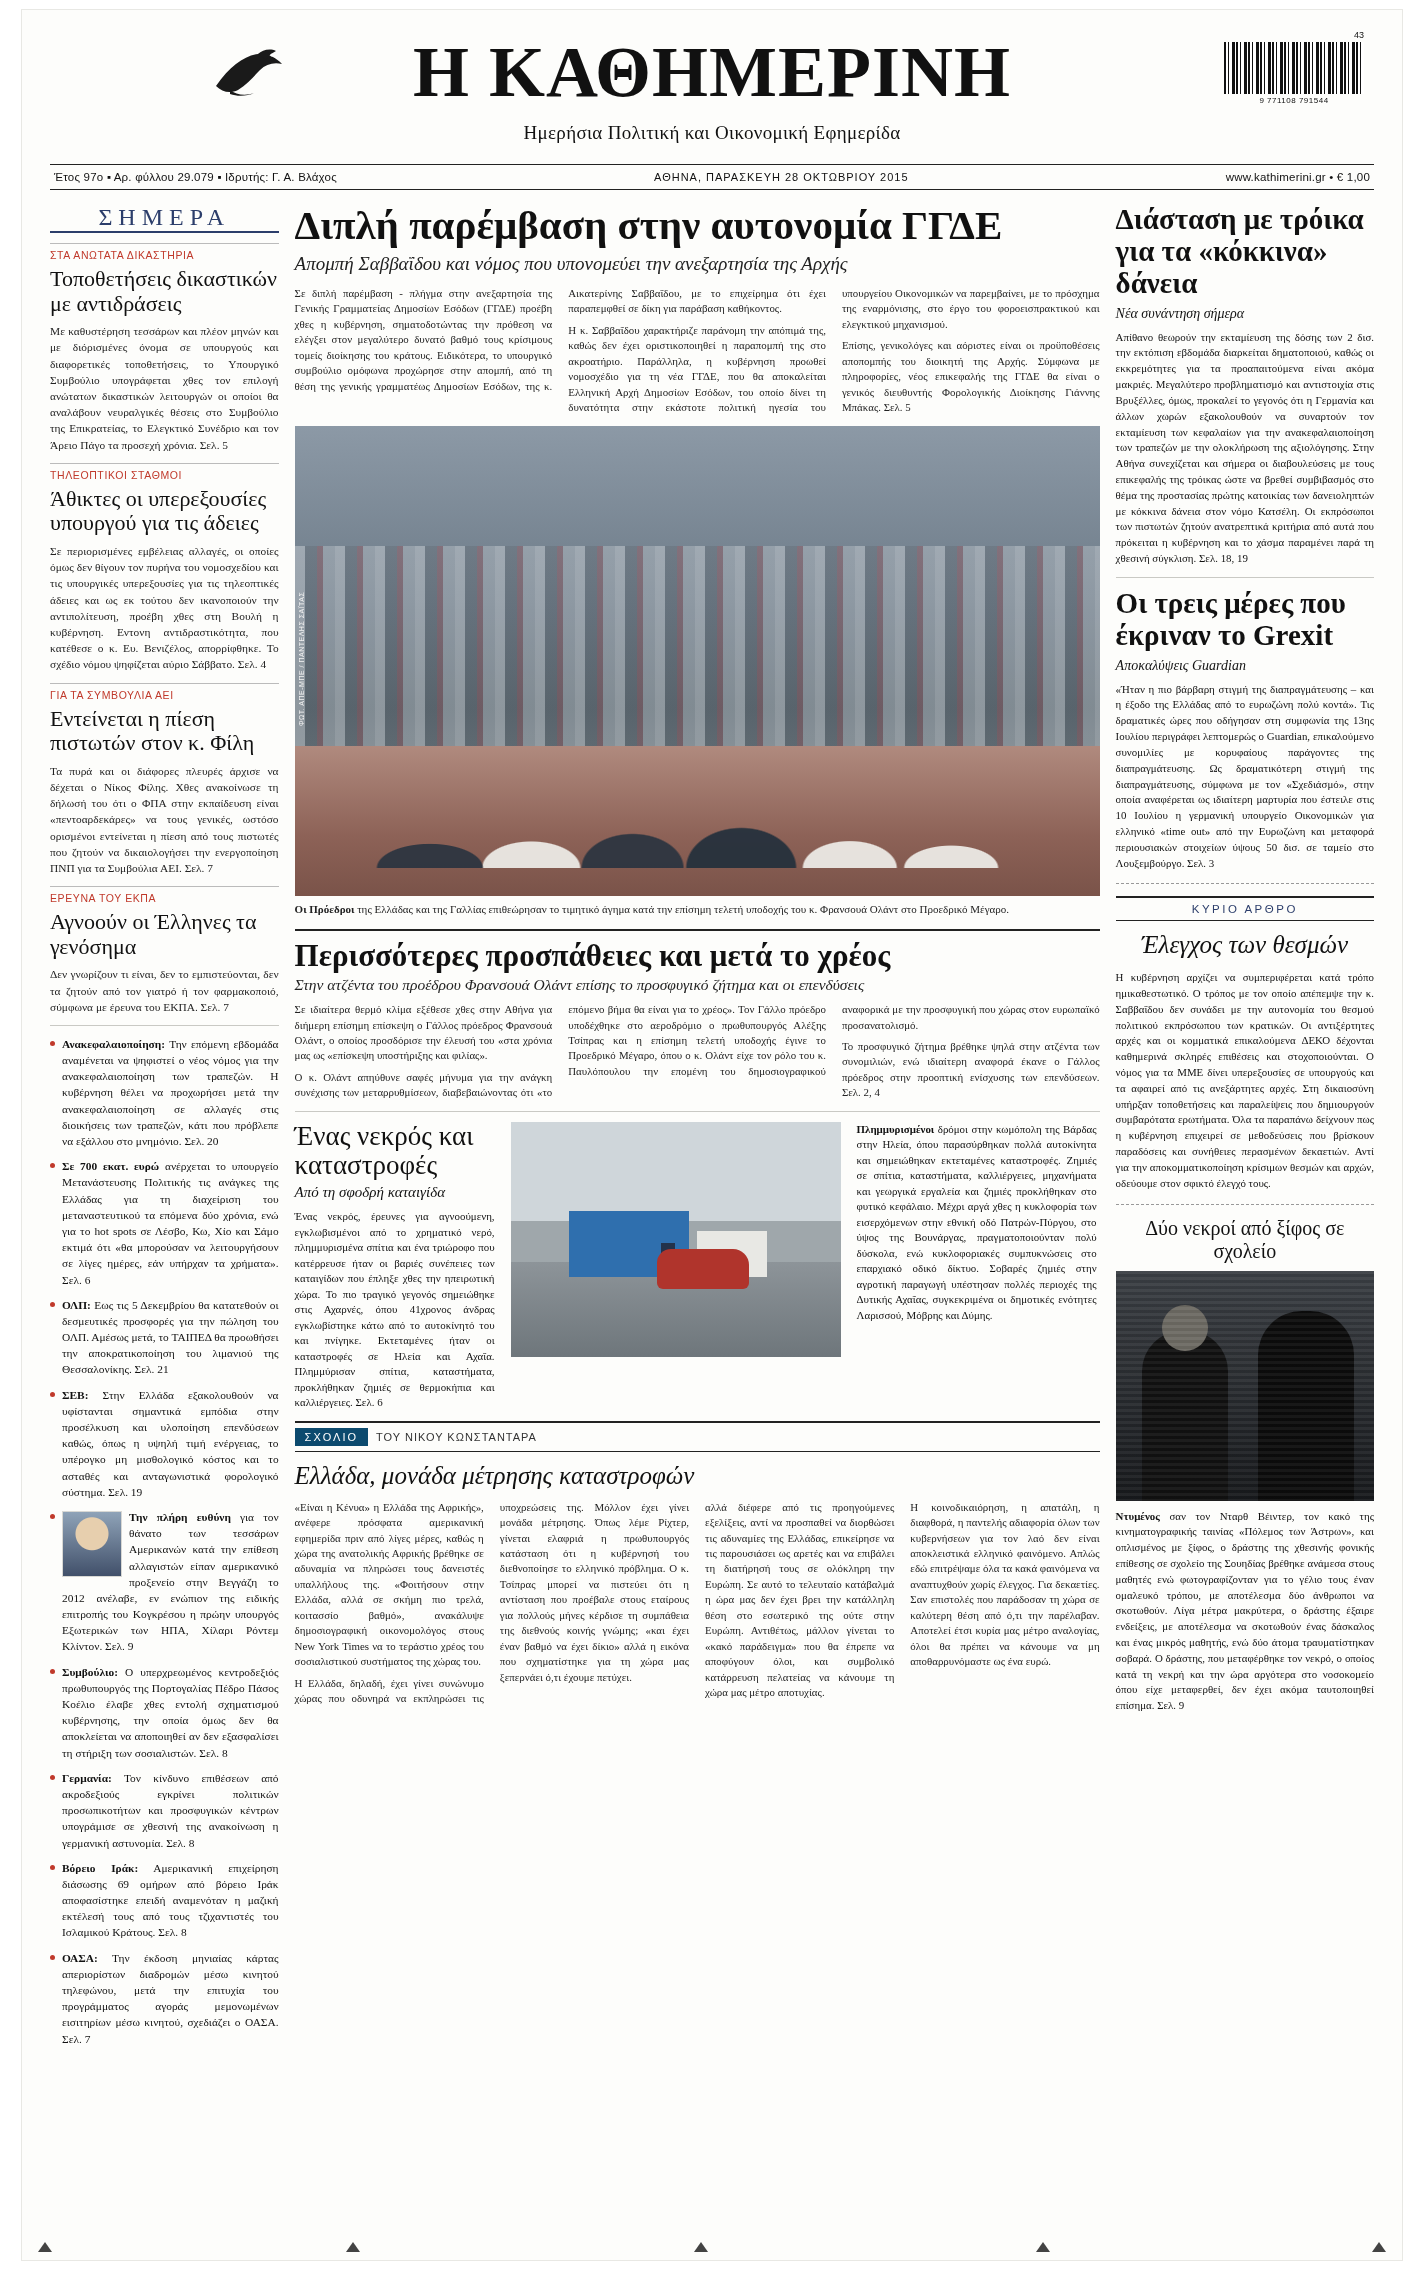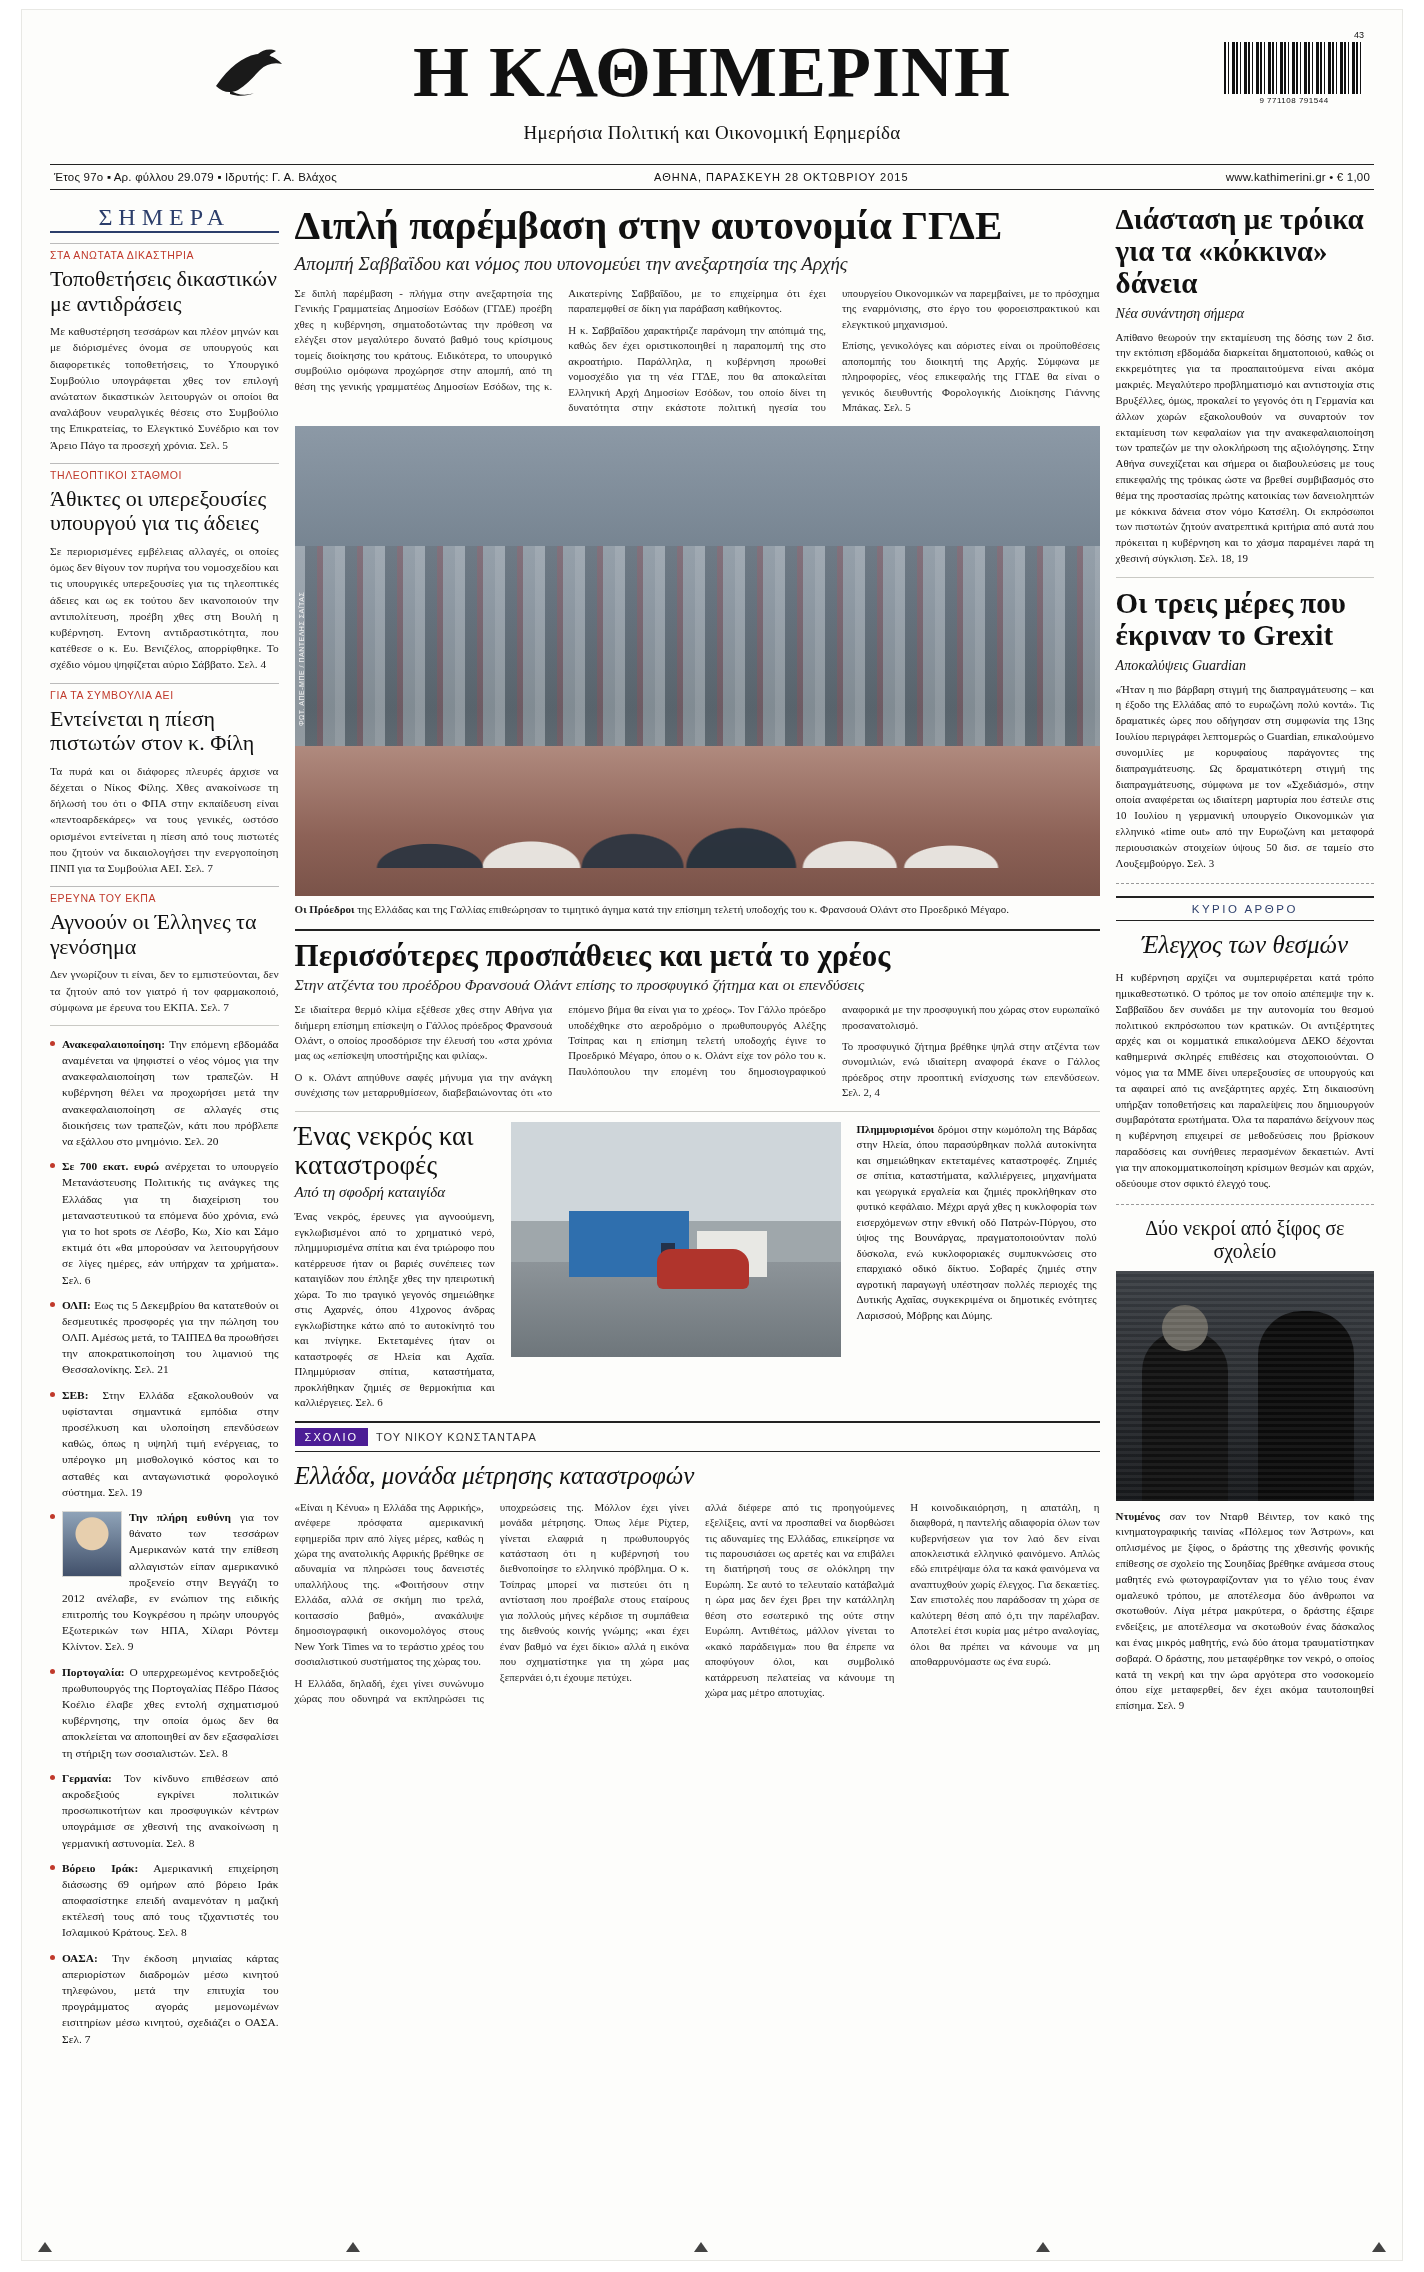--- a/index.html
+++ b/index.html
@@ -310,21 +310,21 @@
   .flood-right { width: 240px; font-size: 10.9px; line-height: 1.42; text-align: justify; }
   
   .scholio-head {
     display: flex; align-items: center; gap: 8px;
     border-top: 2px solid #222;
     border-bottom: 1px solid #222;
     padding: 5px 0;
     margin-top: 10px;
   }
   .scholio-tag {
-    background: #4c1d95; color: #fff;
+    background: #0c4a6e; color: #fff;
     font-family: "Liberation Sans", sans-serif;
     font-size: 11px; letter-spacing: 2px;
     padding: 3px 10px;
   }
   .scholio-by {
     font-family: "Liberation Sans", sans-serif;
     font-size: 11px; letter-spacing: 1px; color: #333;
   }
   .scholio-title {
     font-family: "Liberation Serif", serif;
@@ -477,21 +477,21 @@
         <div class="bullet-item">
           <b>ΣΕΒ:</b>
           <span>Στην Ελλάδα εξακολουθούν να υφίστανται σημαντικά εμπόδια στην προσέλκυση και υλοποίηση επενδύσεων καθώς, όπως η υψηλή τιμή ενέργειας, το υπέρογκο μη μισθολογικό κόστος και το ασταθές και ανταγωνιστικά φορολογικό σύστημα. Σελ. 19</span>
         </div>
         <div class="bullet-item">
           <div class="photo-clinton"></div>
           <b>Την πλήρη ευθύνη</b>
           <span>για τον θάνατο των τεσσάρων Αμερικανών κατά την επίθεση αλλαγιστών είπαν αμερικανικό προξενείο στην Βεγγάζη το 2012 ανέλαβε, εν ενώπιον της ειδικής επιτροπής του Κογκρέσου η πρώην υπουργός Εξωτερικών των ΗΠΑ, Χίλαρι Ρόντεμ Κλίντον. Σελ. 9</span>
         </div>
         <div class="bullet-item">
-          <b>Πορτογαλία:</b>
+          <b>Συμβούλιο:</b>
           <span>Ο υπερχρεωμένος κεντροδεξιός πρωθυπουργός της Πορτογαλίας Πέδρο Πάσος Κοέλιο έλαβε χθες εντολή σχηματισμού κυβέρνησης, την οποία όμως δεν θα αποκλείεται να αποποιηθεί αν δεν εξασφαλίσει τη στήριξη των σοσιαλιστών. Σελ. 8</span>
         </div>
         <div class="bullet-item">
           <b>Γερμανία:</b>
           <span>Τον κίνδυνο επιθέσεων από ακροδεξιούς εγκρίνει πολιτικών προσωπικοτήτων και προσφυγικών κέντρων υπογράμισε σε χθεσινή της ανακοίνωση η γερμανική αστυνομία. Σελ. 8</span>
         </div>
         <div class="bullet-item">
           <b>Βόρειο Ιράκ:</b>
           <span>Αμερικανική επιχείρηση διάσωσης 69 ομήρων από βόρειο Ιράκ αποφασίστηκε επειδή αναμενόταν η μαζική εκτέλεσή τους από τους τζιχαντιστές του Ισλαμικού Κράτους. Σελ. 8</span>
         </div>

